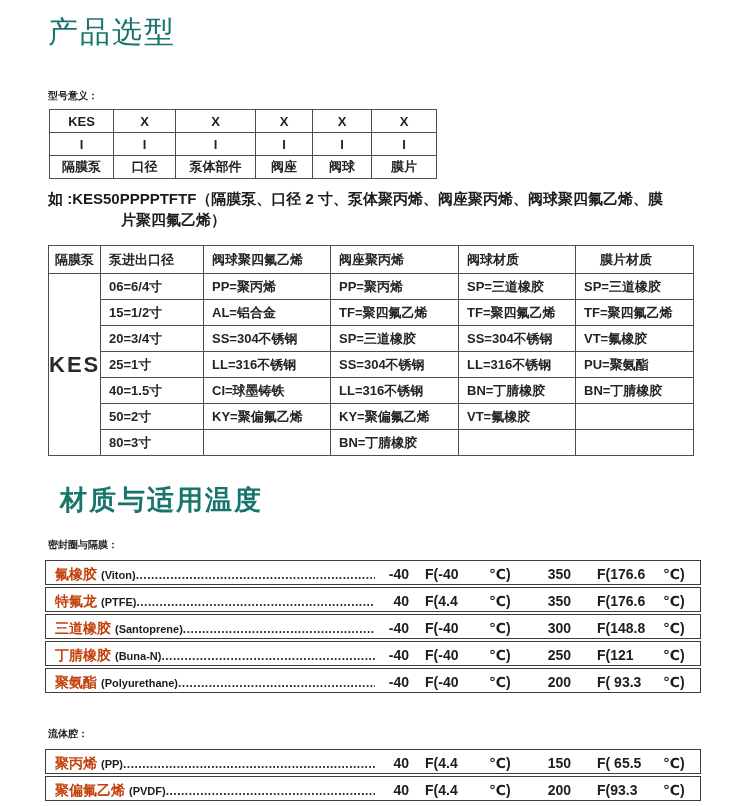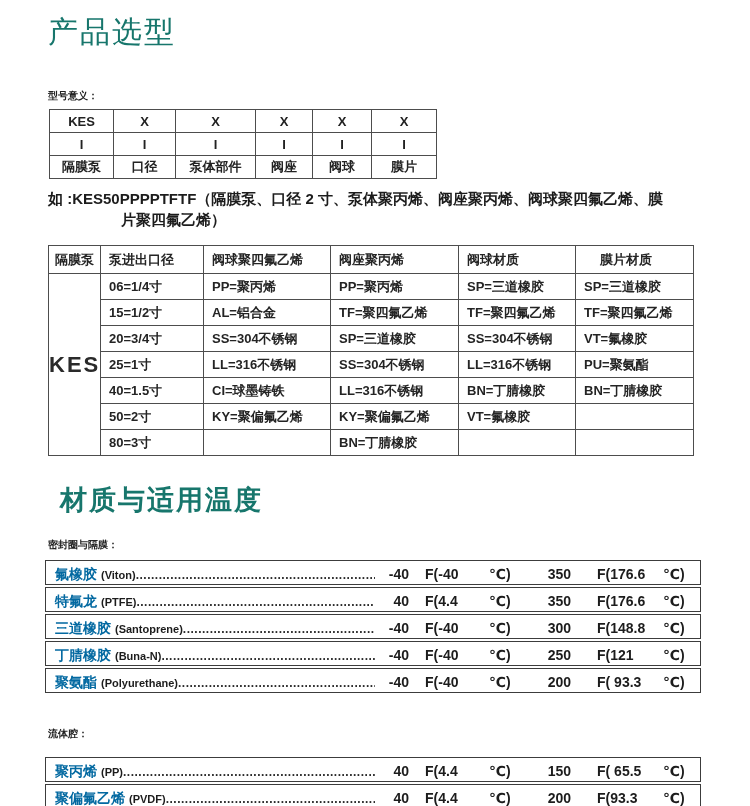--- a/index.html
+++ b/index.html
@@ -95,37 +95,37 @@
   .trow {
     display: flex;
     align-items: baseline;
     border: 1px solid #3c3c3c;
     height: 25px;
     padding: 4px 9px 0 9px;
     margin-top: 2px;
     overflow: hidden;
   }
   .trow:first-child { margin-top: 0; }
-  .tname { font-size: 14px; font-weight: bold; color: #0369a1; white-space: nowrap; }
+  .tname { font-size: 14px; font-weight: bold; color: #c2410c; white-space: nowrap; }
   .tlatin { font-size: 11px; font-weight: 600; color: #1c1c1c; margin-left: 4px; white-space: nowrap; }
   .leader { flex: 1 1 auto; overflow: hidden; white-space: nowrap; height: 16px; }
   .leader::after {
     content: "........................................................................................................................";
     font-size: 12px; font-weight: 600; color: #2a2a2a; letter-spacing: 0.5px;
   }
   .tv { font-size: 14px; font-weight: 600; color: #1c1c1c; white-space: nowrap; flex: 0 0 auto; }
   .tv.min  { width: 34px; text-align: right; }
   .tv.fmin { width: 58px; margin-left: 16px; }
   .tv.umin { width: 28px; margin-left: 6px; }
   .tv.max  { width: 34px; margin-left: 20px; text-align: right; }
   .tv.fmax { width: 62px; margin-left: 26px; }
   .tv.umax { width: 28px; margin-left: 4px; }
 
   .seal-label { margin-top: 20px; margin-bottom: 8px; }
-  .fluid-label { margin-top: 34px; margin-bottom: 16px; }
+  .fluid-label { margin-top: 34px; margin-bottom: 8px; }
 </style>
 </head>
 <body>
 
 <div class="page">
 
   <h1 class="title">产品选型</h1>
 
   <div class="label">型号意义：</div>
 
@@ -184,21 +184,21 @@
         <tr class="hdr">
       <td class="c">隔膜泵</td>
       <td>泵进出口径</td>
       <td>阀球聚四氟乙烯</td>
       <td>阀座聚丙烯</td>
       <td>阀球材质</td>
       <td style="padding-left:24px">膜片材质</td>
     </tr>
     <tr>
       <td class="kes" rowspan="7">KES</td>
-      <td>06=1/4寸</td>
+      <td>06=6/4寸</td>
       <td>PP=聚丙烯</td>
       <td>PP=聚丙烯</td>
       <td>SP=三道橡胶</td>
       <td>SP=三道橡胶</td>
     </tr>
     <tr>
       <td>15=1/2寸</td>
       <td>AL=铝合金</td>
       <td>TF=聚四氟乙烯</td>
       <td>TF=聚四氟乙烯</td>

